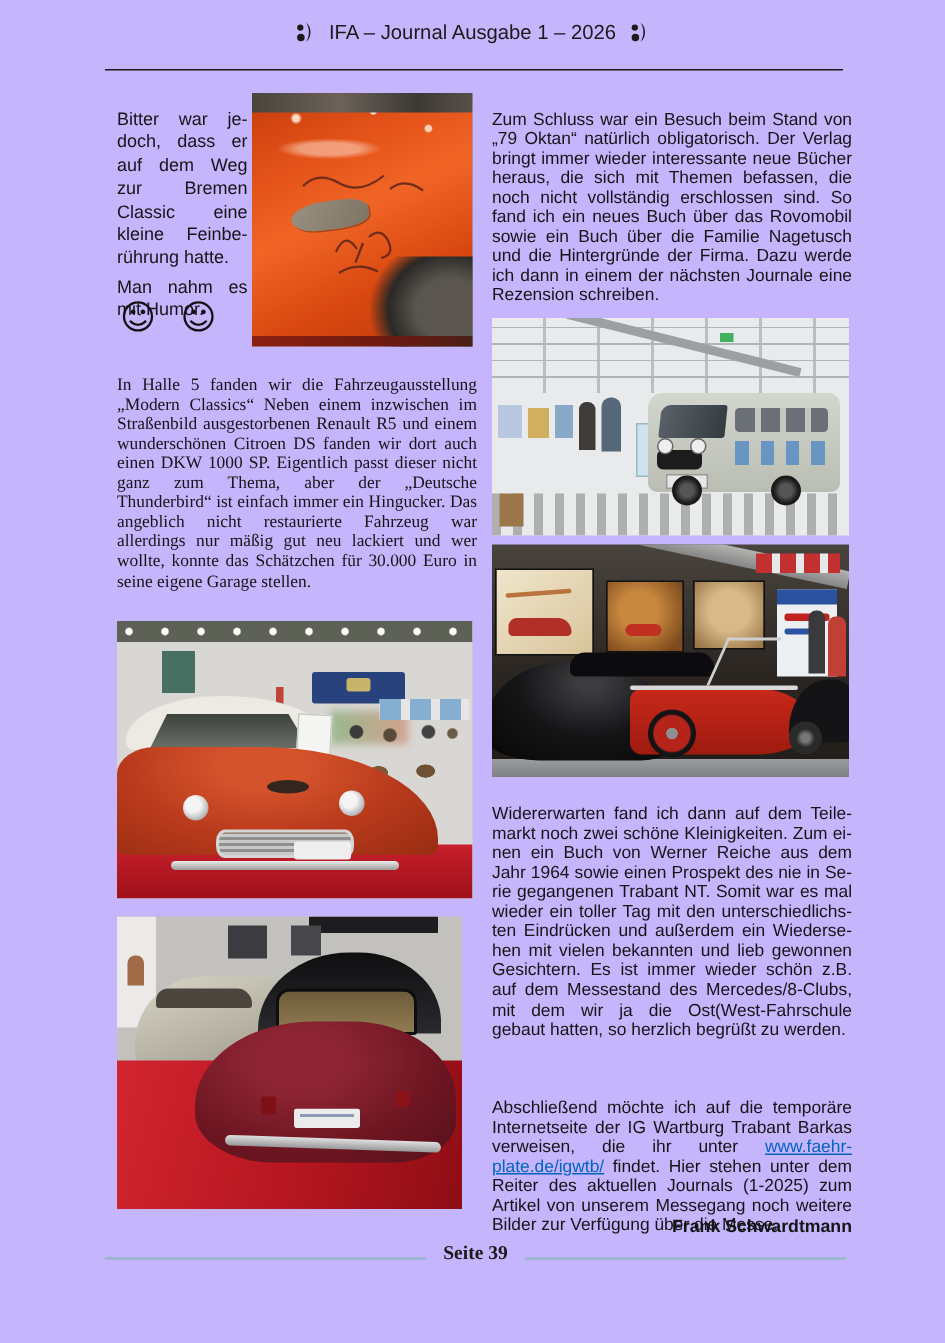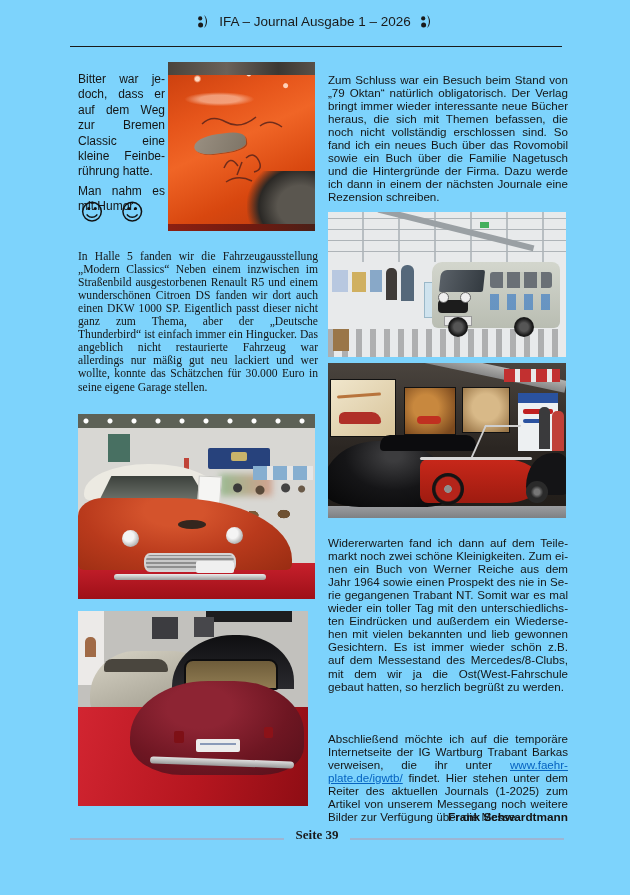--- a/index.html
+++ b/index.html
@@ -1,17 +1,17 @@
 <!DOCTYPE html>
 <html lang="de"><head>
 <meta charset="utf-8">
 <style>
   html,body{margin:0;padding:0;background:#fff;}
   body{width:630px;height:895px;overflow:hidden;font-family:"Liberation Sans",sans-serif;color:#151515;}
-  .page{position:relative;width:630px;height:895px;background:#7dd3fc;}
+  .page{position:relative;width:630px;height:895px;background:#c4b5fd;}
 
   
   .header{position:absolute;top:14px;left:0;width:630px;display:flex;justify-content:center;align-items:center;gap:9px;font-size:13.5px;color:#1a1a1a;}
   .orn{display:inline-block;width:13px;height:15px;}
   .orn svg{display:block;}
   .header-rule{position:absolute;top:46px;left:70px;width:492px;border-top:1.4px solid #1a1a1a;}
 
   
   .tx{position:absolute;text-align:justify;font-size:11.6px;line-height:13.1px;hyphens:manual;}
   .intro{left:78px;top:60px;width:87px;font-size:12px;line-height:15.4px;}

